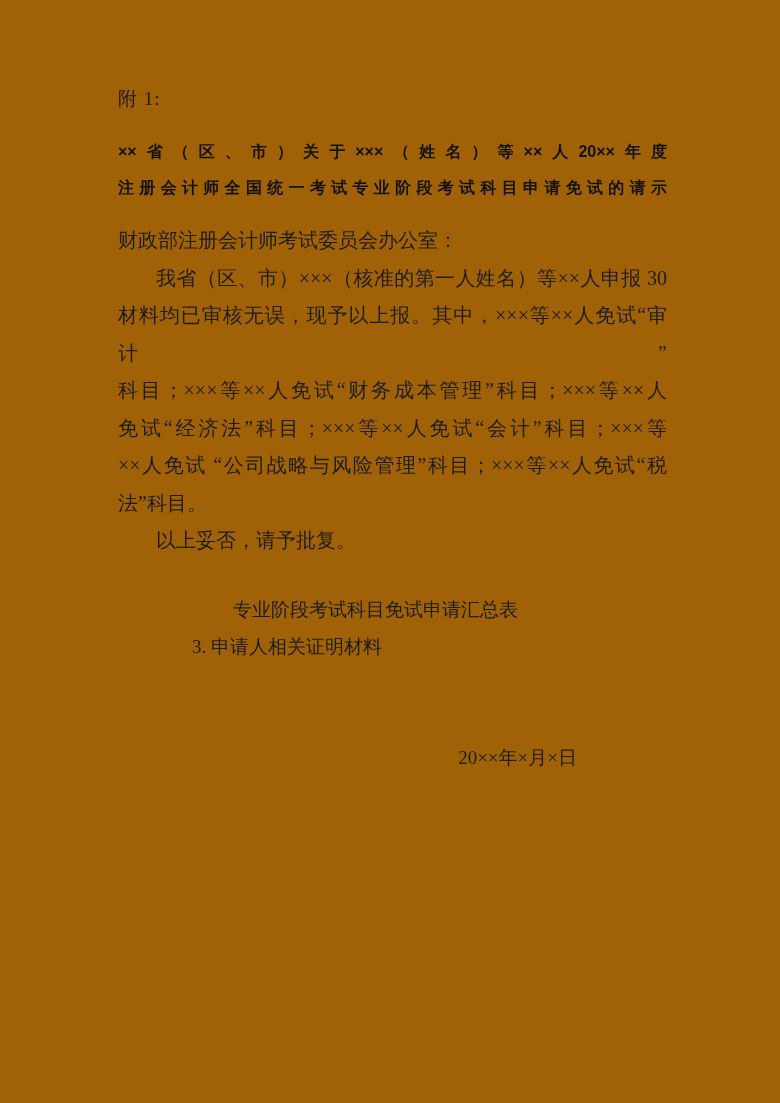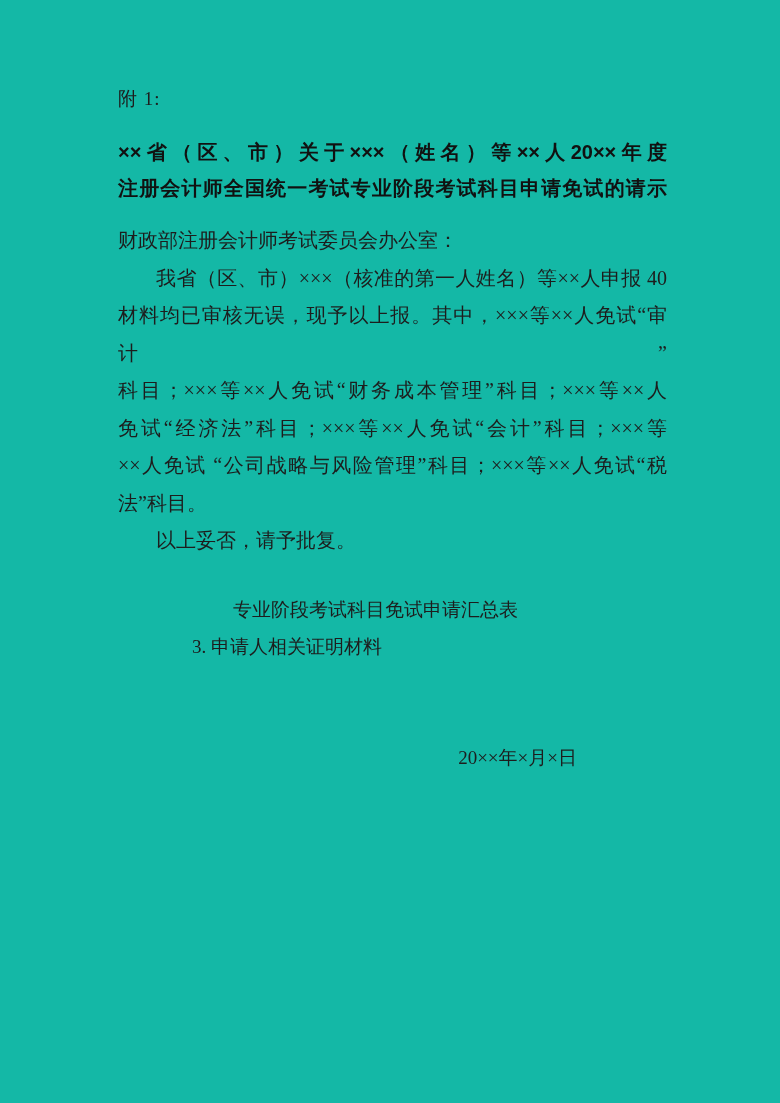--- a/index.html
+++ b/index.html
@@ -4,42 +4,42 @@
 <style>
   html, body {
     margin: 0;
     padding: 0;
     background: #ffffff;
   }
   .page {
     position: relative;
     width: 780px;
     height: 1103px;
-    background: #14b8a6;
+    background: #a16207;
     overflow: hidden;
     font-family: "Liberation Serif", "DejaVu Serif", serif;
     color: #1d1d1d;
   }
   .attn-label {
     position: absolute;
     left: 118px;
     top: 88px;
     font-size: 19px;
     line-height: 21px;
     letter-spacing: 1px;
   }
   .title {
     position: absolute;
     left: 118px;
     top: 134px;
     width: 549px;
     margin: 0;
     font-family: "Liberation Sans", "DejaVu Sans", sans-serif;
     font-weight: 700;
-    font-size: 20px;
+    font-size: 16px;
     line-height: 36px;
     color: #111111;
   }
   .title .tline {
     display: block;
     text-align: justify;
     text-align-last: justify;
   }
   .main {
     position: absolute;
@@ -93,21 +93,21 @@
 
   <div class="attn-label">附 1:</div>
 
   <h1 class="title">
     <span class="tline">××省（区、市）关于×××（姓名）等××人20××年度</span>
     <span class="tline">注册会计师全国统一考试专业阶段考试科目申请免试的请示</span>
   </h1>
 
   <div class="main">
     <div class="salutation">财政部注册会计师考试委员会办公室：</div>
-    <div class="bline first">我省（区、市）×××（核准的第一人姓名）等××人申报 40</div>
+    <div class="bline first">我省（区、市）×××（核准的第一人姓名）等××人申报 30</div>
     <div class="bline">材料均已审核无误，现予以上报。其中，×××等××人免试“审计”</div>
     <div class="bline">科目；×××等××人免试“财务成本管理”科目；×××等××人</div>
     <div class="bline">免试“经济法”科目；×××等××人免试“会计”科目；×××等</div>
     <div class="bline">××人免试 “公司战略与风险管理”科目；×××等××人免试“税</div>
     <div class="bline last">法”科目。</div>
     <div class="closing">以上妥否，请予批复。</div>
   </div>
 
   <div class="attachments">
     <div class="att-cont-line">专业阶段考试科目免试申请汇总表</div>

